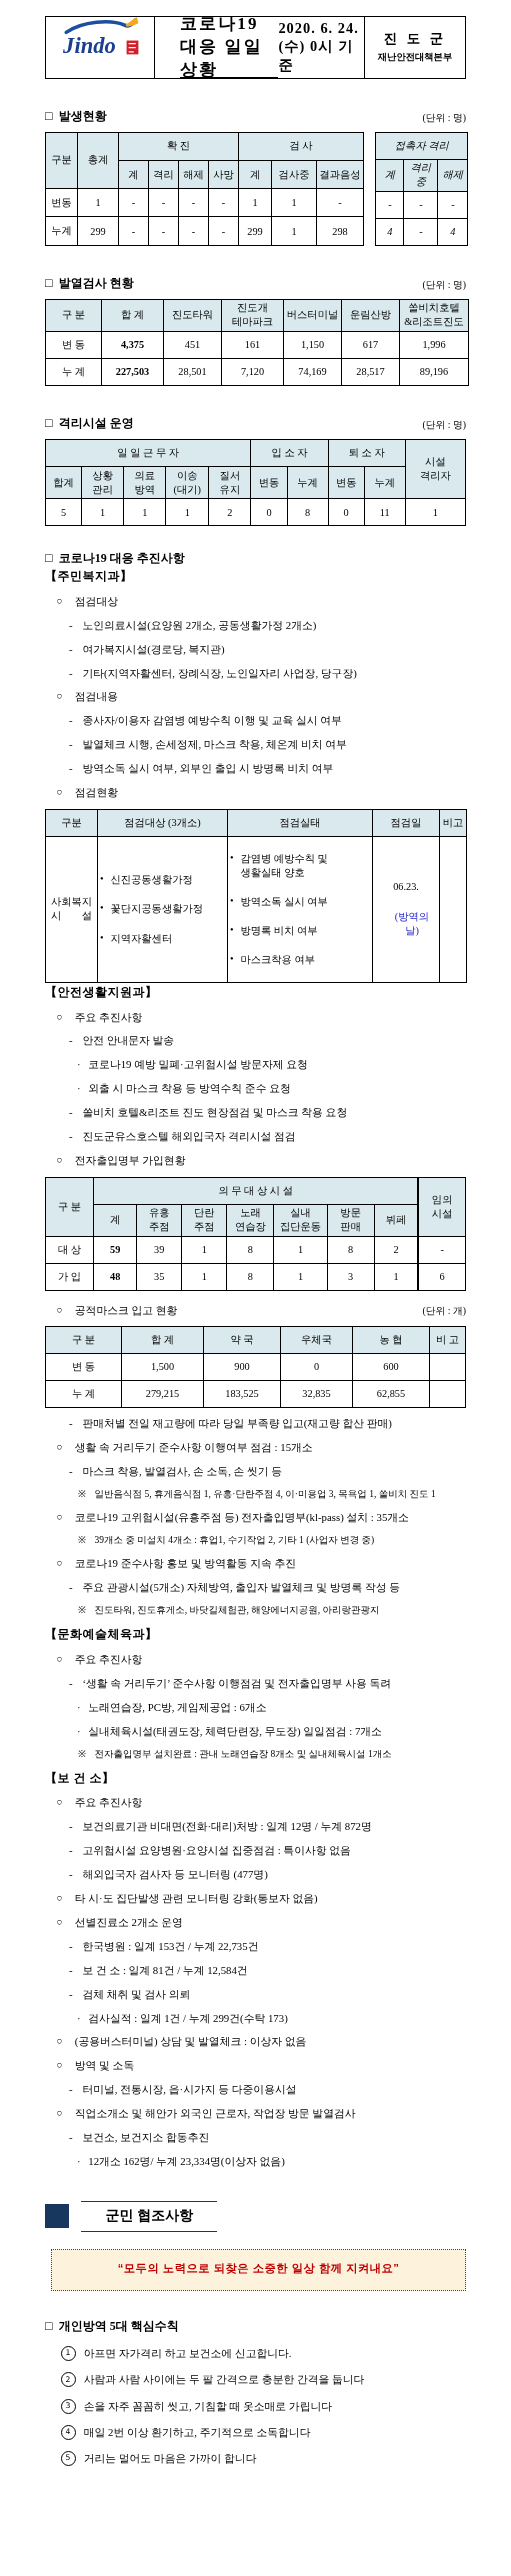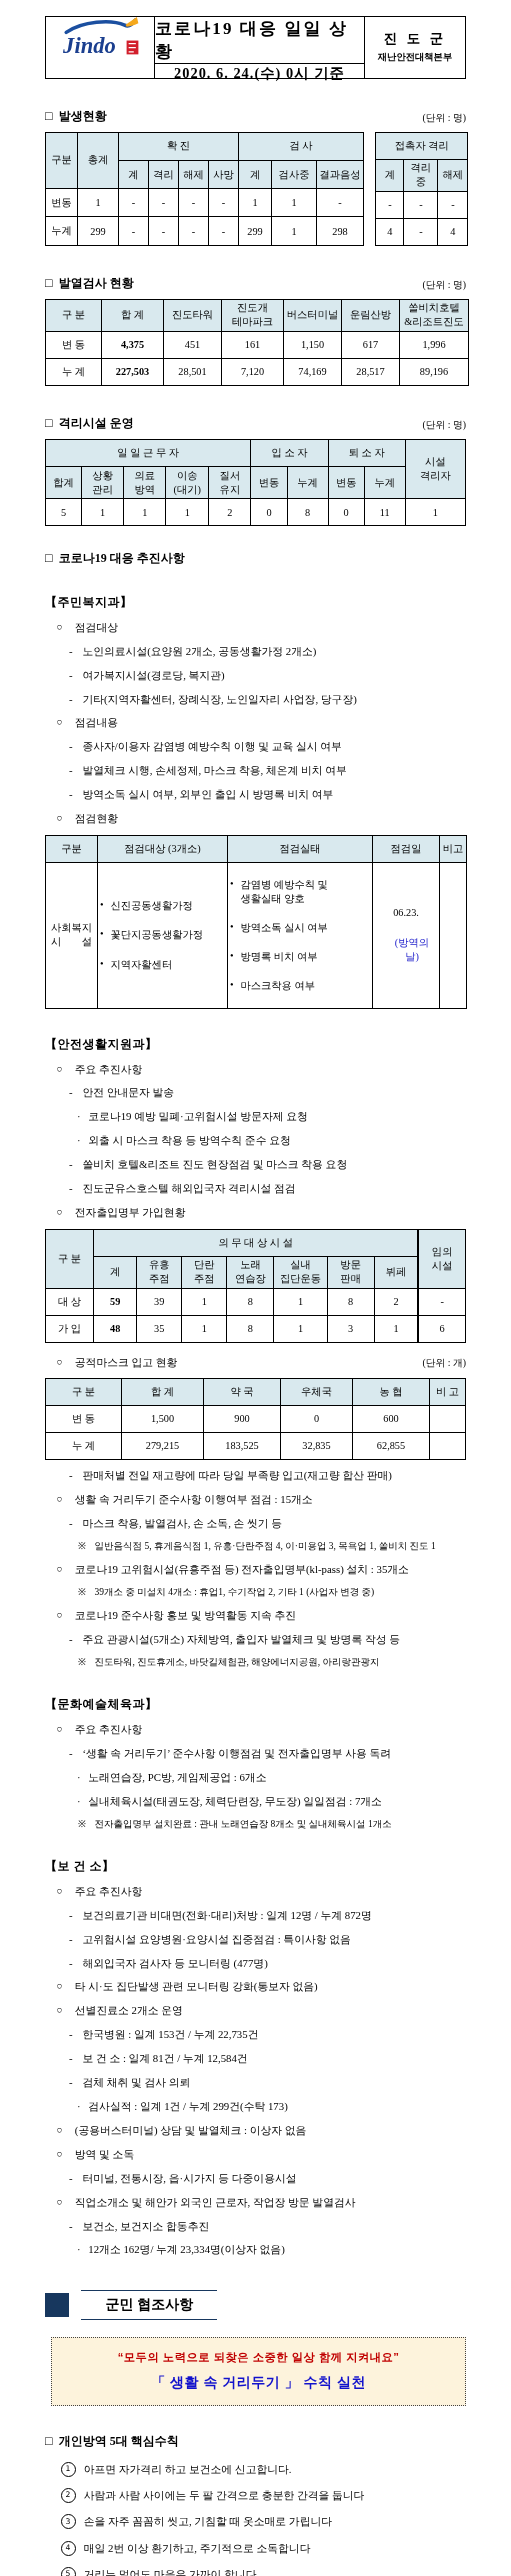--- a/index.html
+++ b/index.html
@@ -3,34 +3,34 @@
 <meta charset="utf-8">
 <style>
   html,body{margin:0;padding:0;background:#fff;}
   .page{width:511px;height:2854px;background:#fff;position:relative;
         font-family:"Liberation Serif","DejaVu Serif",serif;color:#000;}
   .inner{padding:15.5px 45px 0 45px;}
 
   
   .hdr{display:flex;border:1.5px solid #000;height:61px;}
   .hdr-logo{width:108px;border-right:1px solid #000;display:flex;align-items:flex-start;justify-content:center;}
-  .hdr-mid{flex:1;display:flex;flex-direction:column;}
+  .hdr-mid{flex:1;display:flex;flex-direction:row;margin-left:25px;}
   .hdr-title{flex:1.15;display:flex;align-items:center;justify-content:center;border-bottom:1px solid #000;
              font-size:17px;font-weight:bold;letter-spacing:2.1px;}
   .hdr-date{flex:1;display:flex;align-items:center;justify-content:center;font-size:14.4px;font-weight:bold;letter-spacing:1px;}
   .hdr-org{width:100px;border-left:1px solid #000;display:flex;flex-direction:column;align-items:center;justify-content:center;gap:3.1px;}
   .org1{font-size:13.4px;font-weight:bold;letter-spacing:3.1px;}
   .org2{font-size:9.3px;font-weight:bold;}
 
   
   .sec-head{display:flex;justify-content:space-between;align-items:flex-end;margin-top:29px;}
   .sec-title{font-size:12px;font-weight:bold;display:flex;align-items:center;}
   .sec-title .sqm{font-weight:normal;font-size:12.4px;margin-right:6.2px;}
   .unit{font-size:9.8px;}
-  .dept{font-size:12px;font-weight:bold;margin-top:27px;letter-spacing:0.5px;}
+  .dept{font-size:12px;font-weight:bold;margin-top:1px;letter-spacing:0.5px;}
 
   
   .line{display:flex;align-items:flex-start;margin:8.8px 0;font-size:10.8px;line-height:1.4;}
   .line .mk{flex:0 0 auto;}
   .o{padding-left:11.3px;} .o .mk{width:18.5px;font-size:9.8px;}
   .dash{padding-left:24px;} .dash .mk{width:13.4px;}
   .dot{padding-left:32px;} .dot .mk{width:11.3px;}
   .note{padding-left:33px;font-size:9.5px;} .note .mk{width:16.5px;}
   .cont{padding-left:116px;}
 
@@ -148,21 +148,21 @@
         <td>-</td>
         <td>-</td>
         <td>-</td>
         <td>299</td>
         <td>1</td>
         <td>298</td>
       </tr>
     </tbody>
         </table>
 
-    <table class="tbl" style="width:92px;">
+    <table class="tbl" style="width:92px;font-style:italic;">
       <colgroup>
             <col style="width:28px">
             <col style="width:34px">
             <col style="width:30px">
           </colgroup>
       <tbody>
             <tr>
               <th class="hd" colspan="3">접촉자 격리</th>
             </tr>
       <tr>
@@ -638,21 +638,20 @@
         <span>12개소 162명/ 누계 23,334명(이상자 없음)</span>
       </div>
 
   <div class="coop">
     <div class="coop-sq"></div>
     <div class="coop-t">군민 협조사항</div>
   </div>
 
   <div class="qbox">
     <div class="q-red">“모두의 노력으로 되찾은 소중한 일상 함께 지켜내요”</div>
-    <div class="q-blue">「 생활 속 거리두기 」 수칙 실천</div>
   </div>
 
   <div class="rule-title">
     <span class="sqm">□</span>
     <span>개인방역 5대 핵심수칙</span>
   </div>
   <div class="rule">
         <span class="cnum">1</span>
         <span>아프면 자가격리 하고 보건소에 신고합니다.</span>
       </div>

